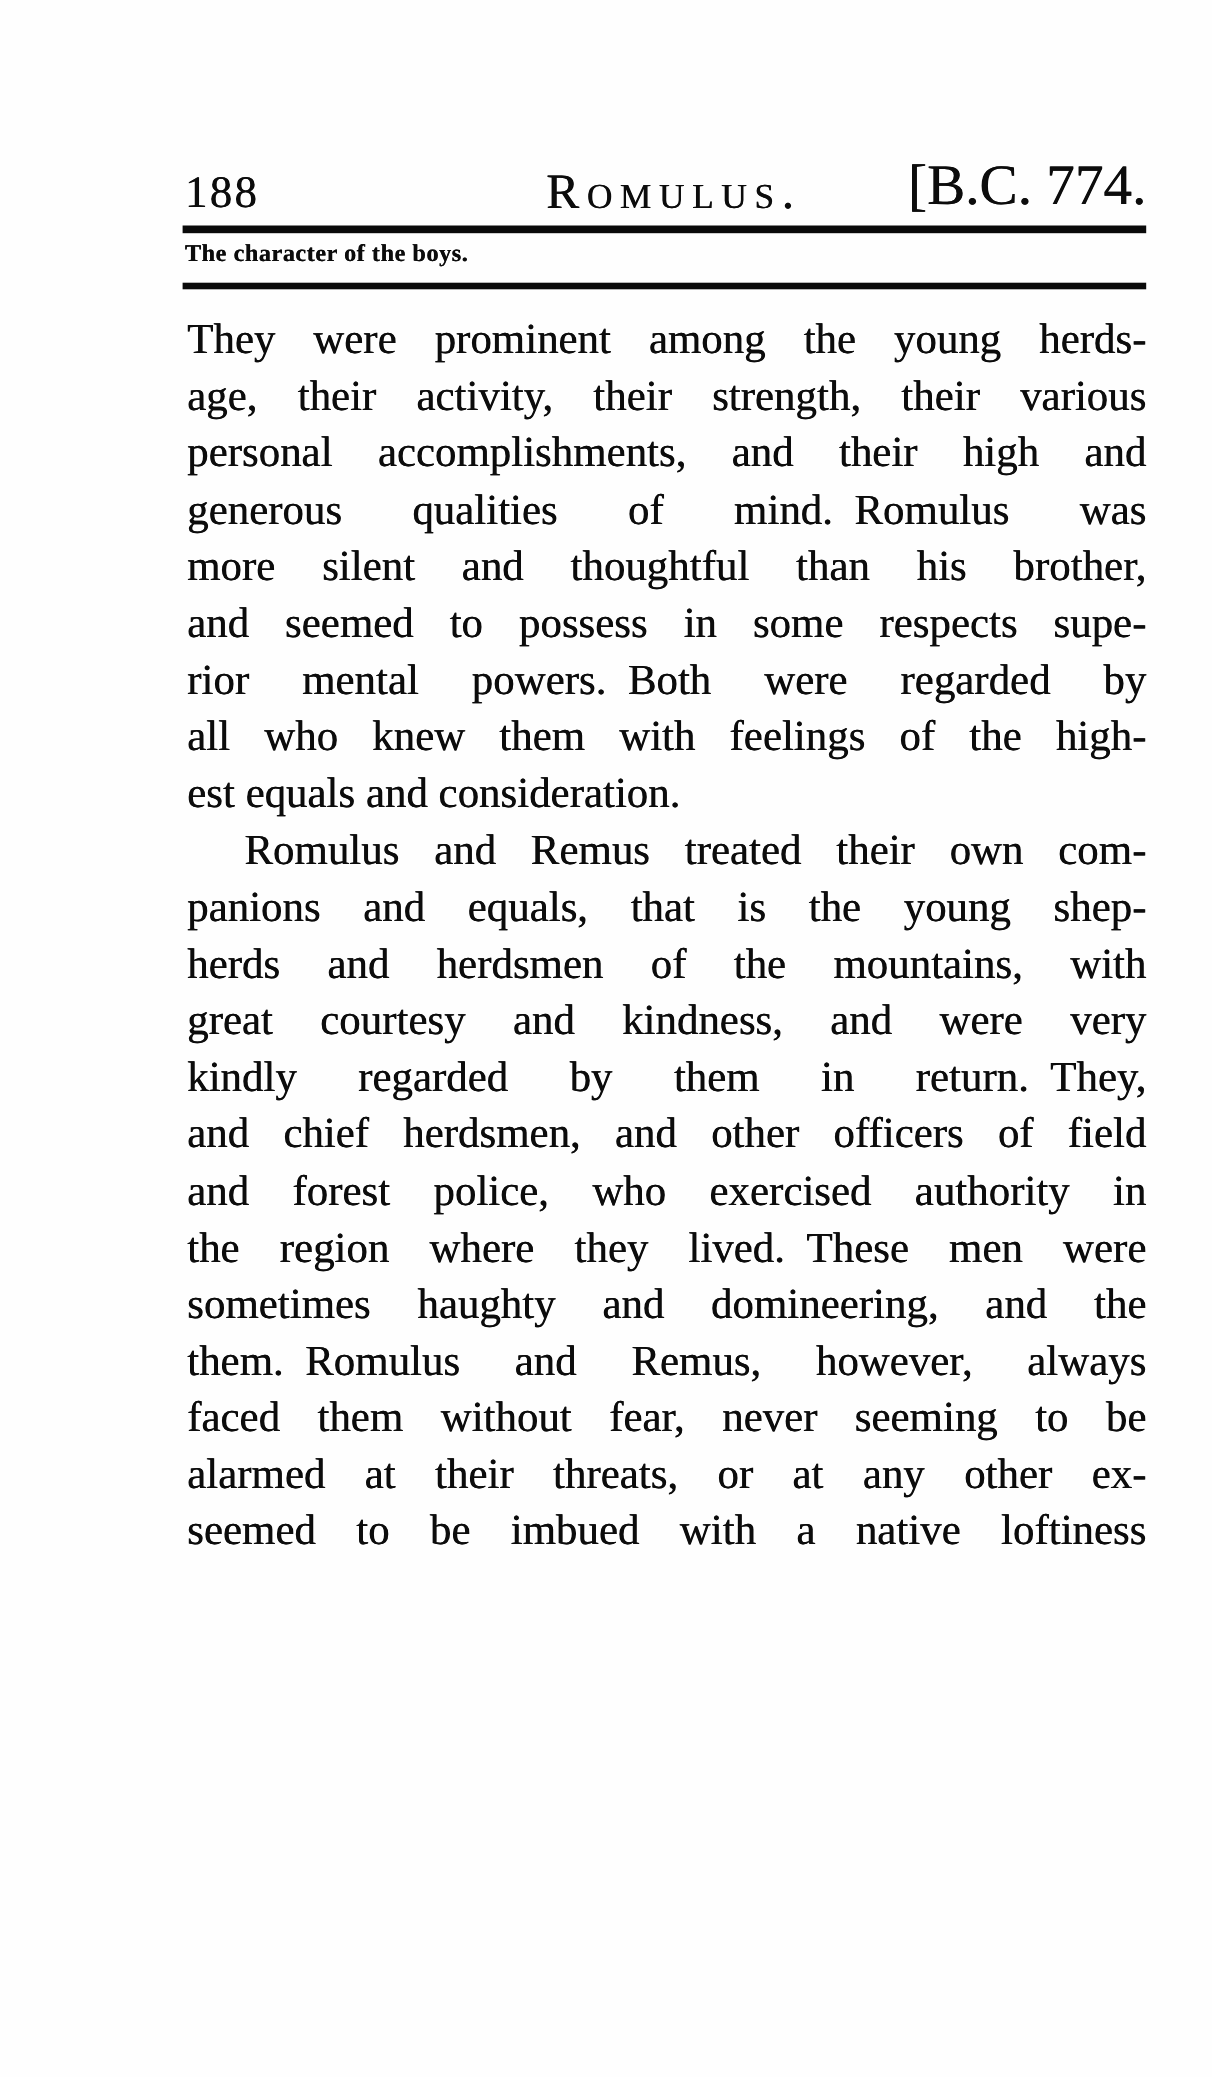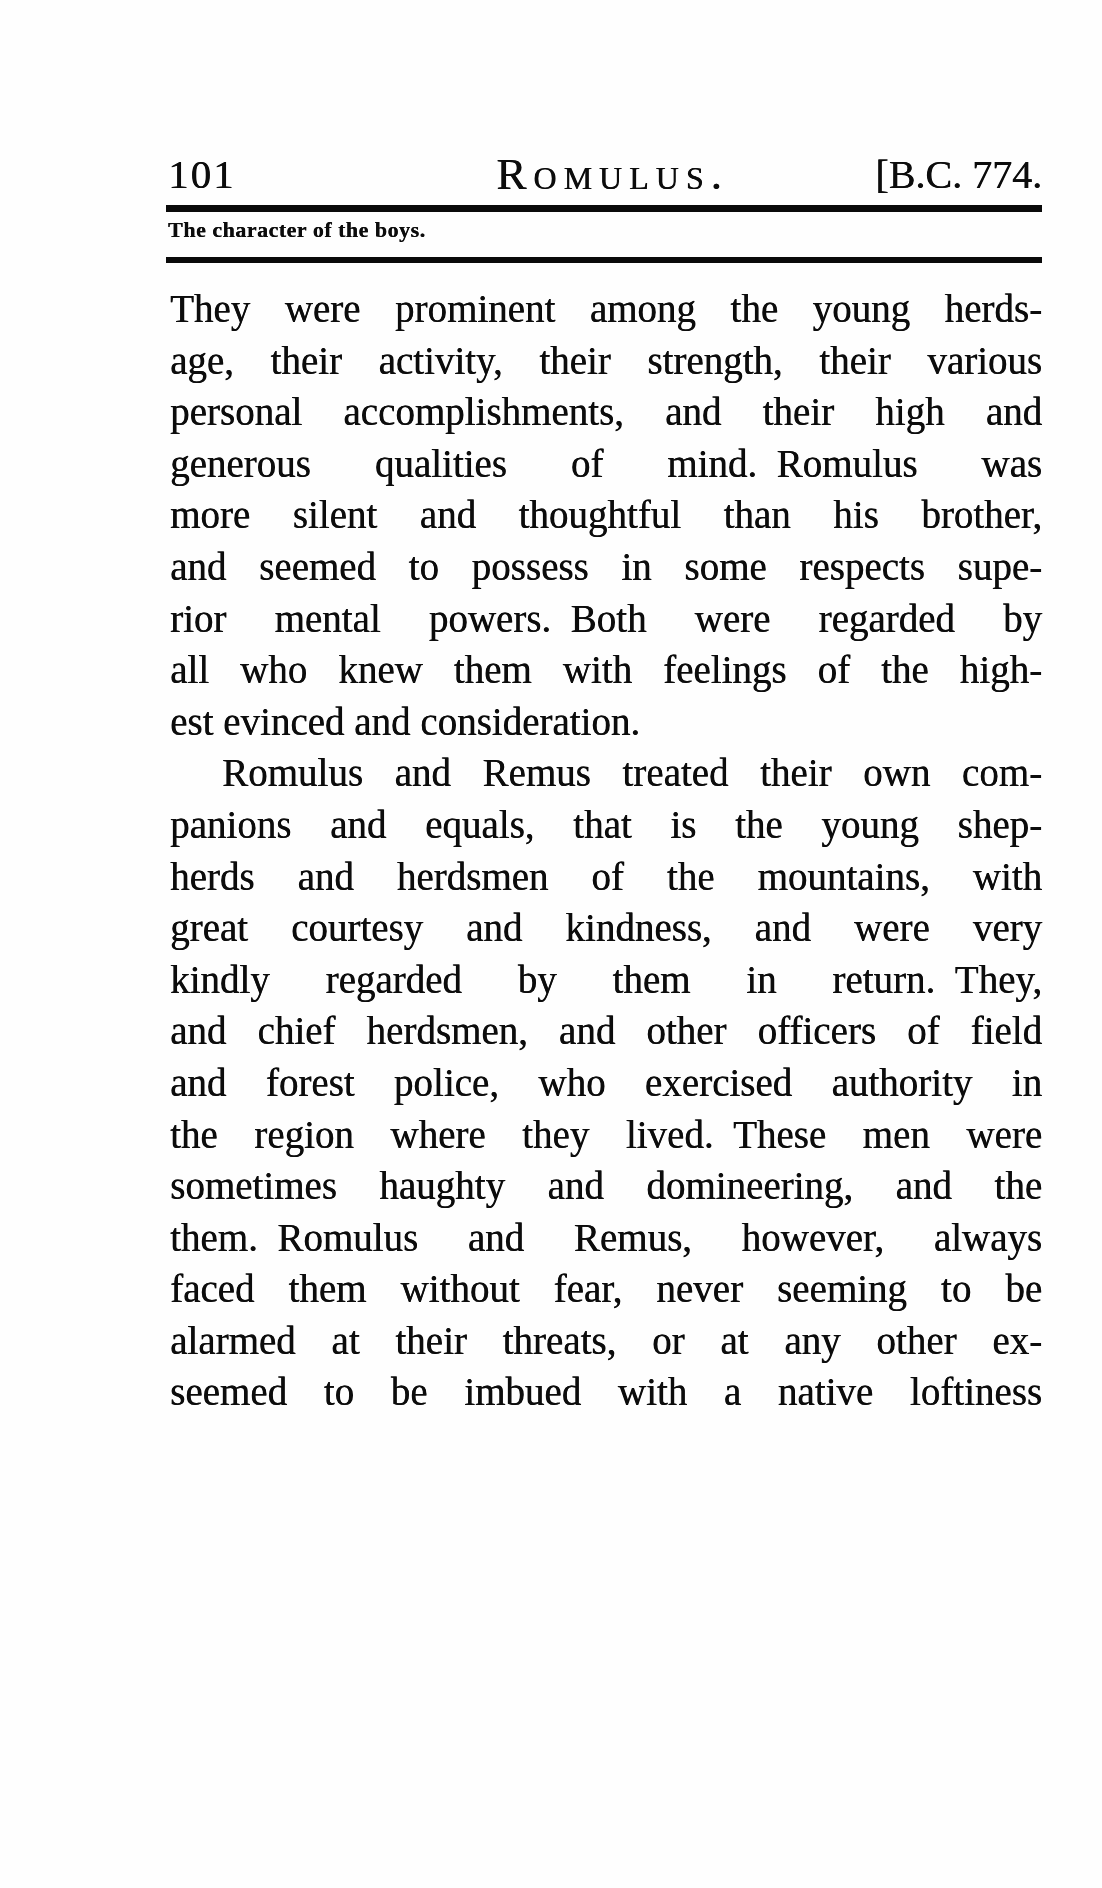--- a/index.html
+++ b/index.html
@@ -24,21 +24,21 @@
   .running-title {
     position: absolute; left: 15px; right: 0; bottom: 0;
     text-align: center;
     font-size: 45px;
     font-variant: small-caps;
     letter-spacing: 7px;
     text-shadow: 0.5px 0 currentColor;
   }
   .era-label {
     position: absolute; right: 0; bottom: 2px;
-    font-size: 40px;
+    font-size: 52px;
     text-shadow: 0.4px 0 currentColor;
   }
   .rule { position: absolute; left: 166px; width: 876px; background: #0a0a0a; }
   .rule-top    { top: 205px; height: 7px; }
   .rule-bottom { top: 257px; height: 6px; }
   .running-head {
     position: absolute; left: 168px; width: 874px; top: 217px;
     text-align: left;
     font-size: 22px; font-weight: bold;
     letter-spacing: 0.5px;
@@ -59,42 +59,42 @@
   }
   .line.ragged { text-align-last: left; }
   .line.indent { text-indent: 52px; }
 </style>
 </head>
 <body>
 
 <div class="page">
 
   <div class="header">
-    <span class="page-number">101</span>
+    <span class="page-number">188</span>
     <span class="running-title">Romulus.</span>
     <span class="era-label">[B.C. 774.</span>
   </div>
 
   <div class="rule rule-top"></div>
 
   <div class="running-head">The character of the boys.</div>
 
   <div class="rule rule-bottom"></div>
 
   <div class="body-text">
       <div class="para">
         <div class="line">They were prominent among the young herds-</div>
         <div class="line">age, their activity, their strength, their various</div>
         <div class="line">personal accomplishments, and their high and</div>
         <div class="line">generous qualities of mind. Romulus was</div>
         <div class="line">more silent and thoughtful than his brother,</div>
         <div class="line">and seemed to possess in some respects supe-</div>
         <div class="line">rior mental powers. Both were regarded by</div>
         <div class="line">all who knew them with feelings of the high-</div>
-        <div class="line ragged">est evinced and consideration.</div>
+        <div class="line ragged">est equals and consideration.</div>
       </div>
       <div class="para">
         <div class="line indent">Romulus and Remus treated their own com-</div>
         <div class="line">panions and equals, that is the young shep-</div>
         <div class="line">herds and herdsmen of the mountains, with</div>
         <div class="line">great courtesy and kindness, and were very</div>
         <div class="line">kindly regarded by them in return. They,</div>
         <div class="line">and chief herdsmen, and other officers of field</div>
         <div class="line">and forest police, who exercised authority in</div>
         <div class="line">the region where they lived. These men were</div>

